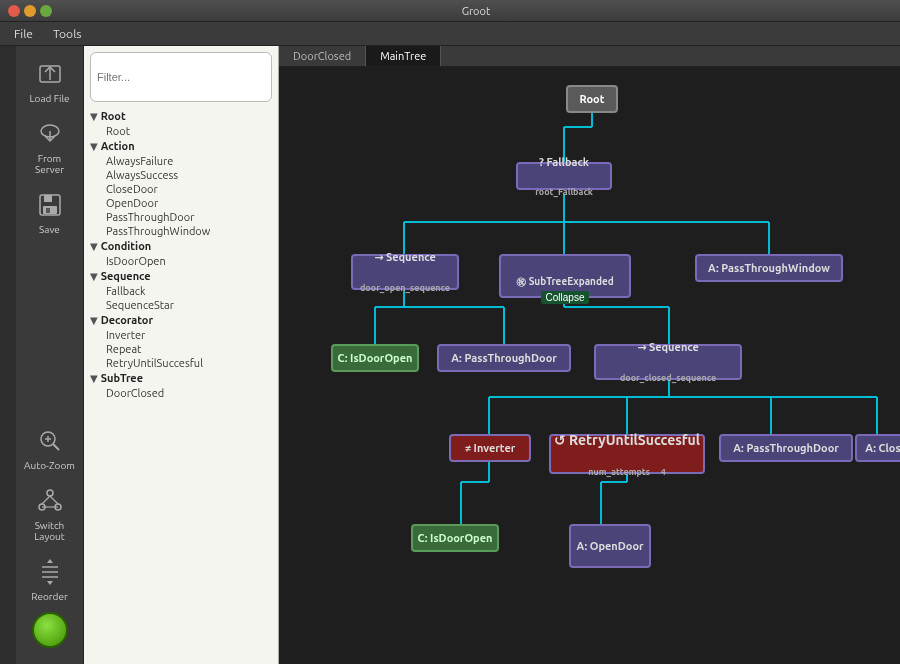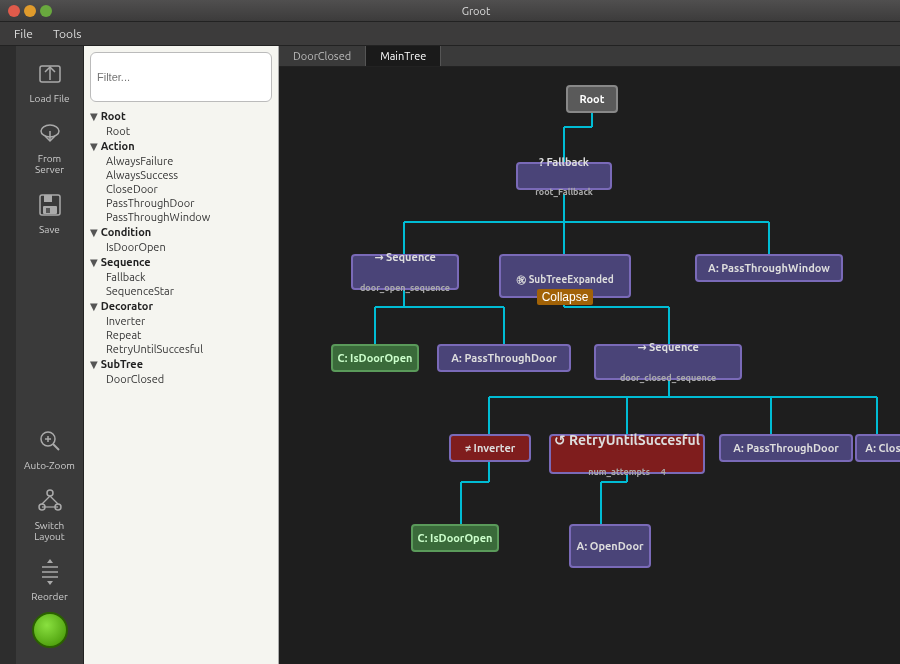--- a/index.html
+++ b/index.html
@@ -166,22 +166,22 @@
       background: #3a6a3a;
       border: 2px solid #5a9a5a;
       color: #cfc;
     }
     .node-decorator {
       background: #7f1d1d;
       border: 2px solid #7a6ab8;
       color: #ddd;
     }
     .node-collapse-btn {
-      font-size: 12px;
-      background: #a16207;
+      font-size: 10px;
+      background: #14532d;
       border: none;
       color: #fff;
       padding: 1px 5px;
       border-radius: 2px;
       cursor: pointer;
       margin-top: 2px;
     }
     .node-header { font-size: 11px; font-weight: bold; }
     .node-sub { font-size: 9px; color: #aaa; margin-top: 19px; }
   </style>
@@ -288,20 +288,21 @@
         </div>
         <div class="tree-item">Root</div>
 
         <div class="tree-section-header">
           <span class="tree-arrow">▼</span>
           <span>Action</span>
         </div>
         <div class="tree-item">AlwaysFailure</div>
         <div class="tree-item">AlwaysSuccess</div>
         <div class="tree-item">CloseDoor</div>
+        <div class="tree-item">OpenDoor</div>
         <div class="tree-item">PassThroughDoor</div>
         <div class="tree-item">PassThroughWindow</div>
 
         <div class="tree-section-header">
           <span class="tree-arrow">▼</span>
           <span>Condition</span>
         </div>
         <div class="tree-item">IsDoorOpen</div>
 
         <div class="tree-section-header">

